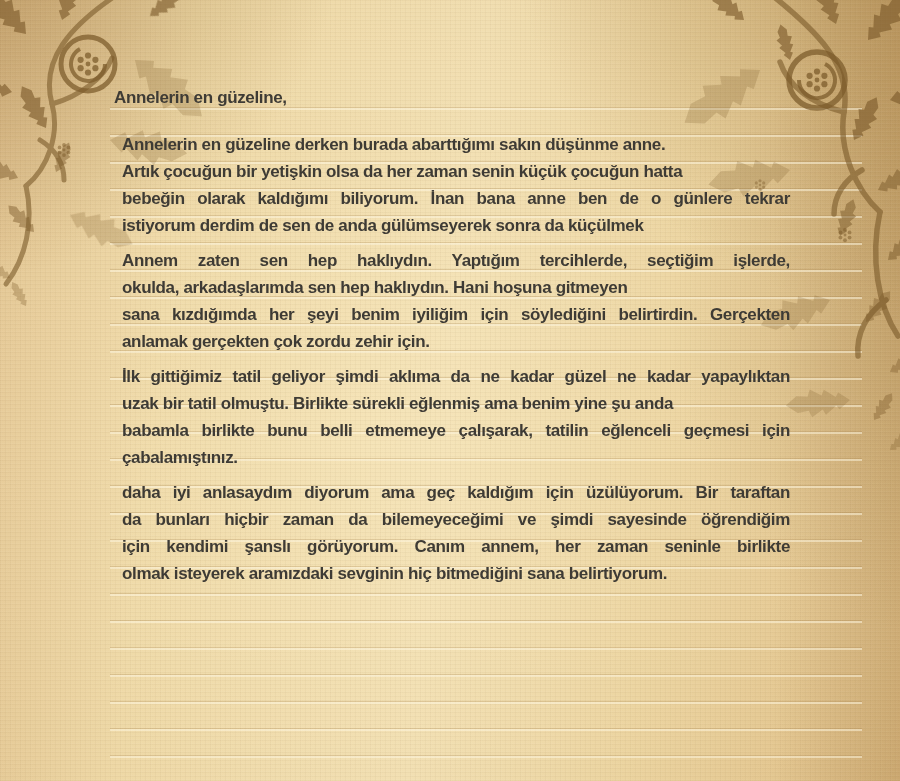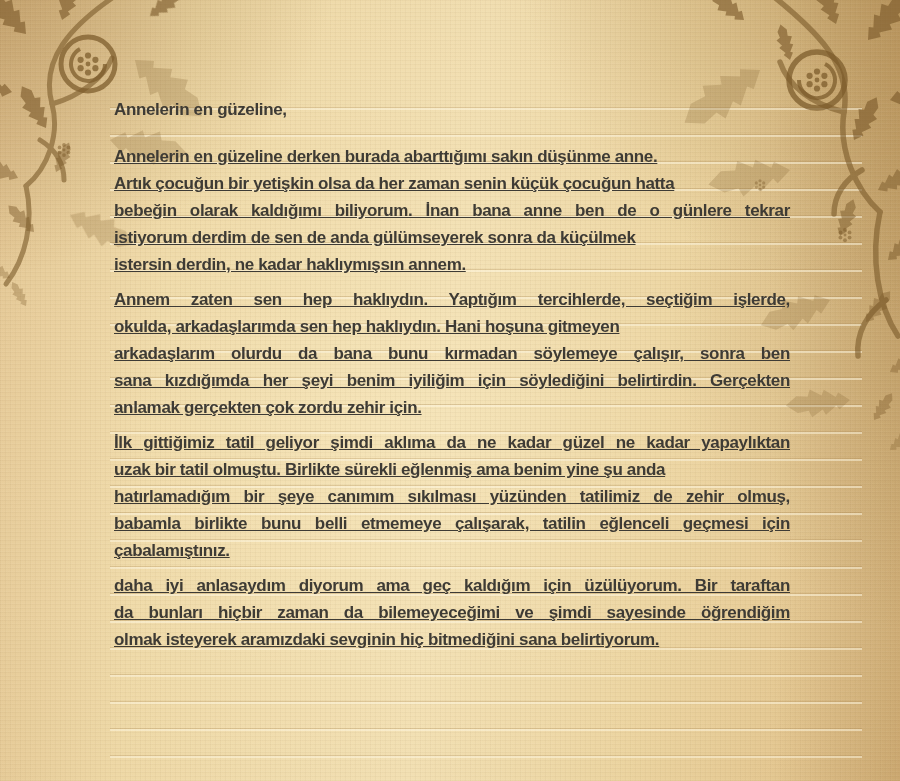--- a/index.html
+++ b/index.html
@@ -29,26 +29,26 @@
     background-image:repeating-linear-gradient(180deg,
       rgba(0,0,0,0) 0 19px,
       rgba(160,124,70,0.26) 19px 20.2px,
       rgba(255,248,226,0.50) 20.2px 21.8px,
       rgba(0,0,0,0) 21.8px 27px);
   }
   .ornament{position:absolute;pointer-events:none;}
   .ornament.tl{left:0;top:0;}
   .ornament.tr{right:0;top:0;}
   .letter{
-    position:absolute;left:114px;top:96px;width:676px;
+    position:absolute;left:114px;top:84px;width:676px;
     color:#3e3b35;
     font-size:17px;line-height:27px;font-weight:600;letter-spacing:-0.35px;
   }
   .salutation{margin:0 0 20px 0;white-space:nowrap;}
-  .paragraph{margin:0 0 8px 0;text-decoration:underline;}
+  .paragraph{margin:0 0 8px 8px;}
   .line{white-space:nowrap;}
   .line.stretch{white-space:normal;text-align:justify;text-align-last:justify;}
 </style>
 </head>
 <body>
 
 <div class="stage">
 
   <div class="texture"></div>
   <div class="ruled"></div>
@@ -166,37 +166,35 @@
   </svg>
 
   <div class="letter">
     <div class="salutation">Annelerin en güzeline,</div>
     <div>
         <div class="paragraph">
           <div class="line">Annelerin en güzeline derken burada abarttığımı sakın düşünme anne.</div>
           <div class="line">Artık çocuğun bir yetişkin olsa da her zaman senin küçük çocuğun hatta</div>
           <div class="line stretch">bebeğin olarak kaldığımı biliyorum. İnan bana anne ben de o günlere tekrar</div>
           <div class="line">istiyorum derdim de sen de anda gülümseyerek sonra da küçülmek</div>
-          <div class="line">istersin derdin, ne kadar haklıymışsın annem.</div>
         </div>
         <div class="paragraph">
           <div class="line stretch">Annem zaten sen hep haklıydın. Yaptığım tercihlerde, seçtiğim işlerde,</div>
           <div class="line">okulda, arkadaşlarımda sen hep haklıydın. Hani hoşuna gitmeyen</div>
-          <div class="line stretch">arkadaşlarım olurdu da bana bunu kırmadan söylemeye çalışır, sonra ben</div>
           <div class="line stretch">sana kızdığımda her şeyi benim iyiliğim için söylediğini belirtirdin. Gerçekten</div>
           <div class="line">anlamak gerçekten çok zordu zehir için.</div>
         </div>
         <div class="paragraph">
           <div class="line stretch">İlk gittiğimiz tatil geliyor şimdi aklıma da ne kadar güzel ne kadar yapaylıktan</div>
           <div class="line">uzak bir tatil olmuştu. Birlikte sürekli eğlenmiş ama benim yine şu anda</div>
-          <div class="line stretch">hatırlamadığım bir şeye canımım sıkılması yüzünden tatilimiz de zehir olmuş,</div>
           <div class="line stretch">babamla birlikte bunu belli etmemeye çalışarak, tatilin eğlenceli geçmesi için</div>
           <div class="line">çabalamıştınız.</div>
         </div>
         <div class="paragraph">
           <div class="line stretch">daha iyi anlasaydım diyorum ama geç kaldığım için üzülüyorum. Bir taraftan</div>
           <div class="line stretch">da bunları hiçbir zaman da bilemeyeceğimi ve şimdi sayesinde öğrendiğim</div>
+          <div class="line stretch">için kendimi şanslı görüyorum. Canım annem, her zaman seninle birlikte</div>
           <div class="line">olmak isteyerek aramızdaki sevginin hiç bitmediğini sana belirtiyorum.</div>
         </div>
       </div>
   </div>
 
 </div>
 
 </body></html>

